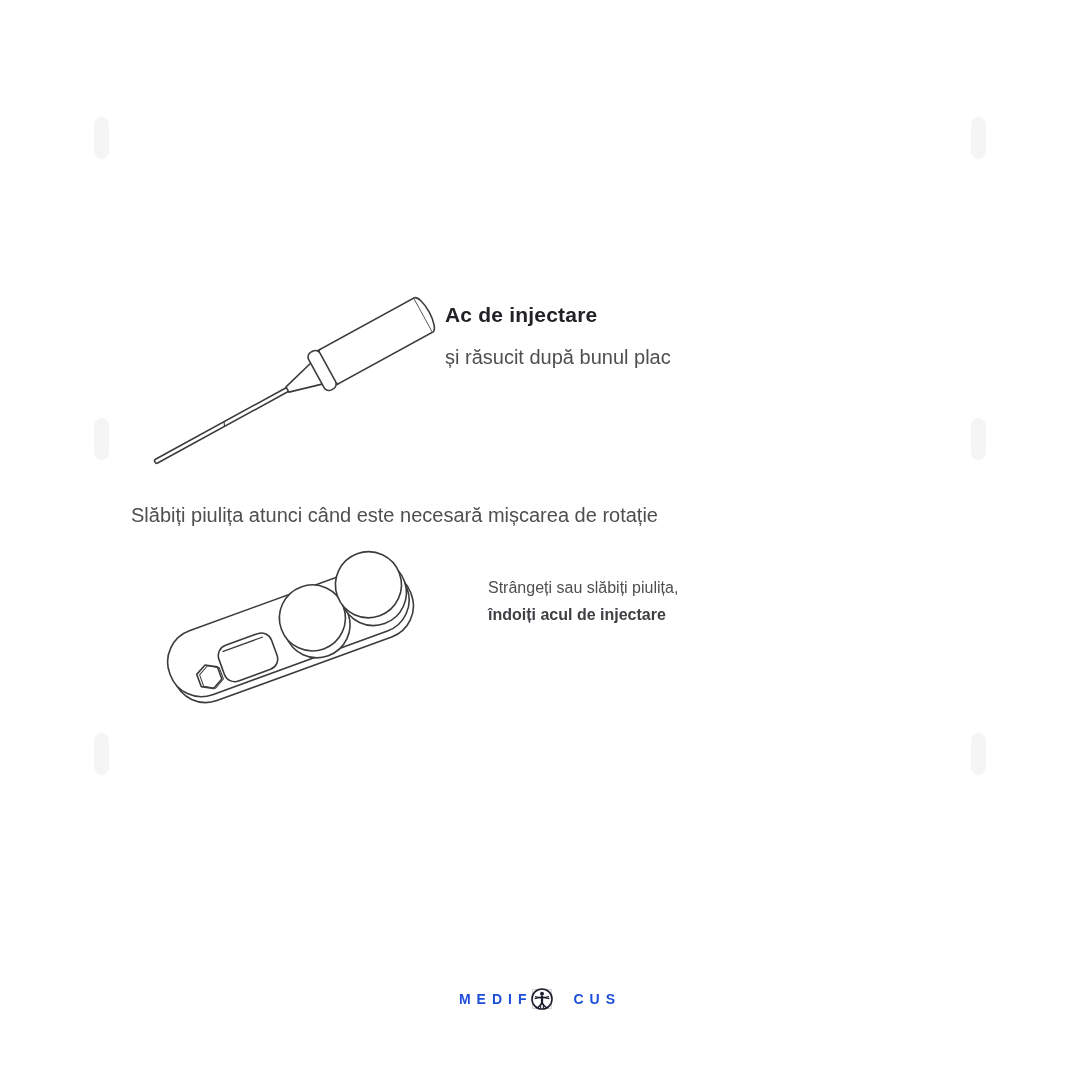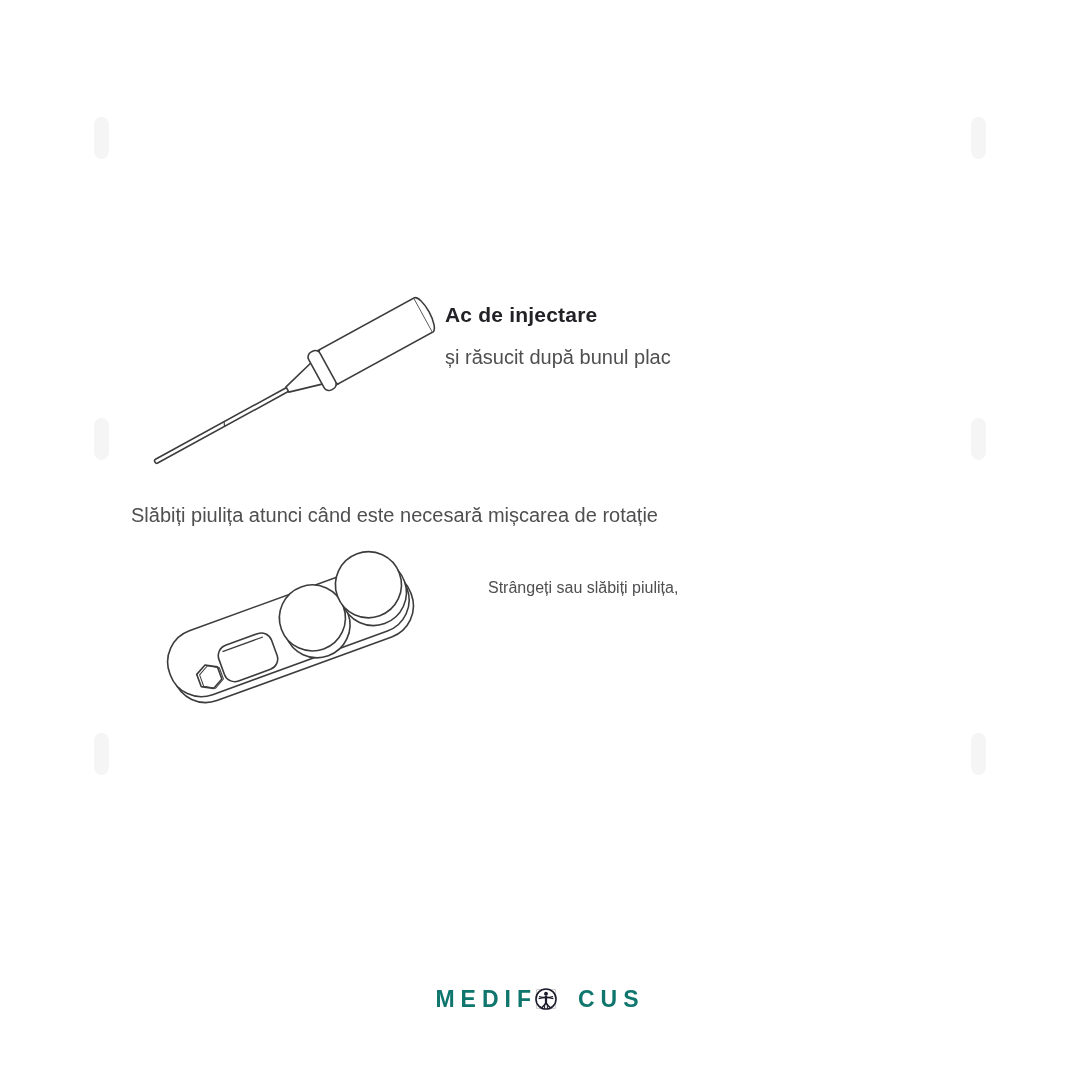--- a/index.html
+++ b/index.html
@@ -25,21 +25,21 @@
   }
   .bold-line{font-weight:700;color:#3f3f44;}
   .note-line{
     font-size:20px;color:#4f4f51;line-height:30px;font-weight:400;
   }
   .logo-row{
     position:absolute;top:984px;left:0;width:1080px;
     display:flex;align-items:center;justify-content:center;
   }
   .logo-text{
-    font-size:23px;font-weight:700;color:#0f766e;letter-spacing:6px;
+    font-size:14px;font-weight:700;color:#1d4ed8;letter-spacing:6px;
     line-height:30px;
   }
   .logo-text.suffix{margin-left:18px;}
   .logo-icon{margin:0 1px 0 -4px;display:block;}
   svg{display:block;}
 </style>
 </head>
 <body>
 
 <div class="faint-mark" style="left:94px;top:117px;"></div>
@@ -97,20 +97,21 @@
 
       <circle cx="219" cy="-7" r="33"></circle>
       <circle cx="217" cy="-16" r="33"></circle>
     </g>
   </svg>
 </div>
 
 <div class="abs" style="left:445px;top:562px;width:480px;">
   <div class="body-text-sm" style="margin-top:12px;padding-left:43px;">
     <div>Strângeți sau slăbiți piulița,</div>
+    <div class="bold-line">îndoiți acul de injectare</div>
   </div>
 </div>
 
 <div class="logo-row">
   <span class="logo-text">MEDIF</span>
   <svg class="logo-icon" width="26" height="26" viewBox="0 0 28 28">
     <rect x="4" y="4" width="20" height="20" fill="none" stroke="#b9b9b9" stroke-width="0.8"></rect>
     <circle cx="14" cy="14" r="10.8" fill="none" stroke="#1b1c2b" stroke-width="1.7"></circle>
     <circle cx="14" cy="8.3" r="2.1" fill="#1b1c2b"></circle>
     <line x1="14" y1="10.5" x2="14" y2="19" stroke="#1b1c2b" stroke-width="2.4"></line>

